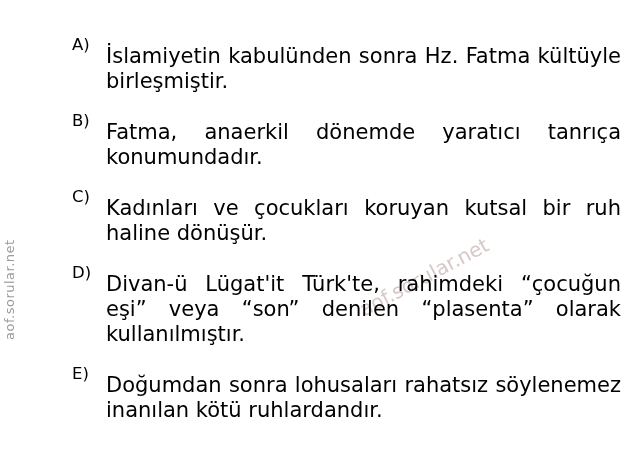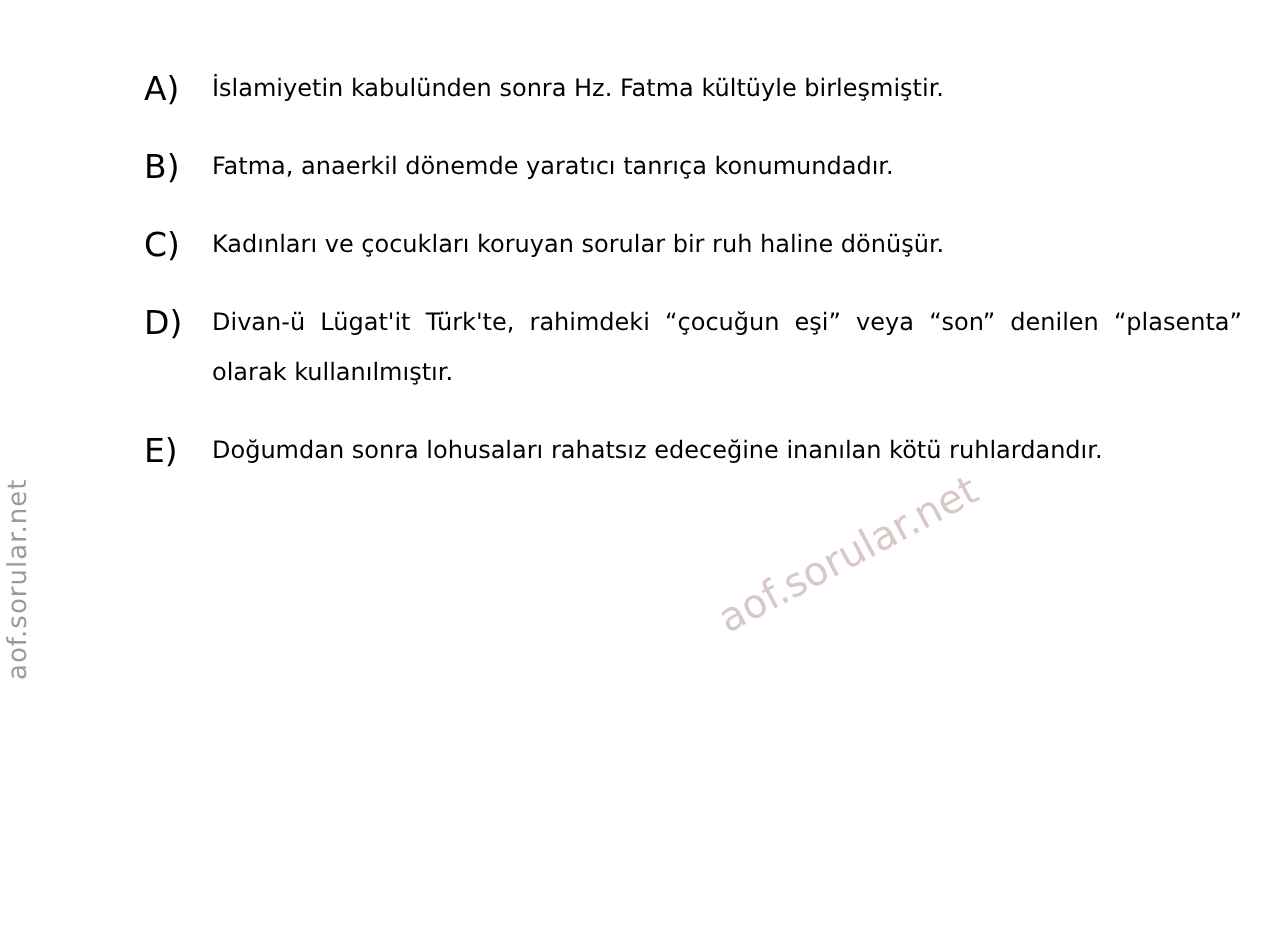--- a/index.html
+++ b/index.html
@@ -87,25 +87,26 @@
     margin-bottom: 14px;
   }
   .opt-letter {
     flex: 0 0 auto;
     width: 34px;
     font-size: 16.5px;
     line-height: 25px;
   }
   .opt-text {
     flex: 1 1 auto;
-    font-size: 12px;
+    font-size: 21px;
     line-height: 25px;
     text-align: justify;
     text-align-last: left;
     hyphens: none;
+    margin-top: 12px;
   }
   .opt-text.justify-all {
     text-align: justify;
   }
 </style>
 </head>
 <body>
 
 <div class="page">
 
@@ -121,28 +122,28 @@
         <div class="opt-text justify-all">İslamiyetin kabulünden sonra Hz. Fatma kültüyle birleşmiştir.</div>
       </div>
 
       <div class="option">
         <div class="opt-letter">B)</div>
         <div class="opt-text justify-all">Fatma, anaerkil dönemde yaratıcı tanrıça konumundadır.</div>
       </div>
 
       <div class="option">
         <div class="opt-letter">C)</div>
-        <div class="opt-text">Kadınları ve çocukları koruyan sorular bir ruh haline dönüşür.</div>
+        <div class="opt-text">Kadınları ve çocukları koruyan kutsal bir ruh haline dönüşür.</div>
       </div>
 
       <div class="option">
         <div class="opt-letter">D)</div>
         <div class="opt-text justify-all">Divan-ü Lügat'it Türk'te, rahimdeki “çocuğun eşi” veya “son” denilen “plasenta” olarak kullanılmıştır.</div>
       </div>
 
       <div class="option">
         <div class="opt-letter">E)</div>
-        <div class="opt-text justify-all">Doğumdan sonra lohusaları rahatsız edeceğine inanılan kötü ruhlardandır.</div>
+        <div class="opt-text justify-all">Doğumdan sonra lohusaları rahatsız söylenemez inanılan kötü ruhlardandır.</div>
       </div>
 
     </div>
   </div>
 </div>
 
 </body></html>

